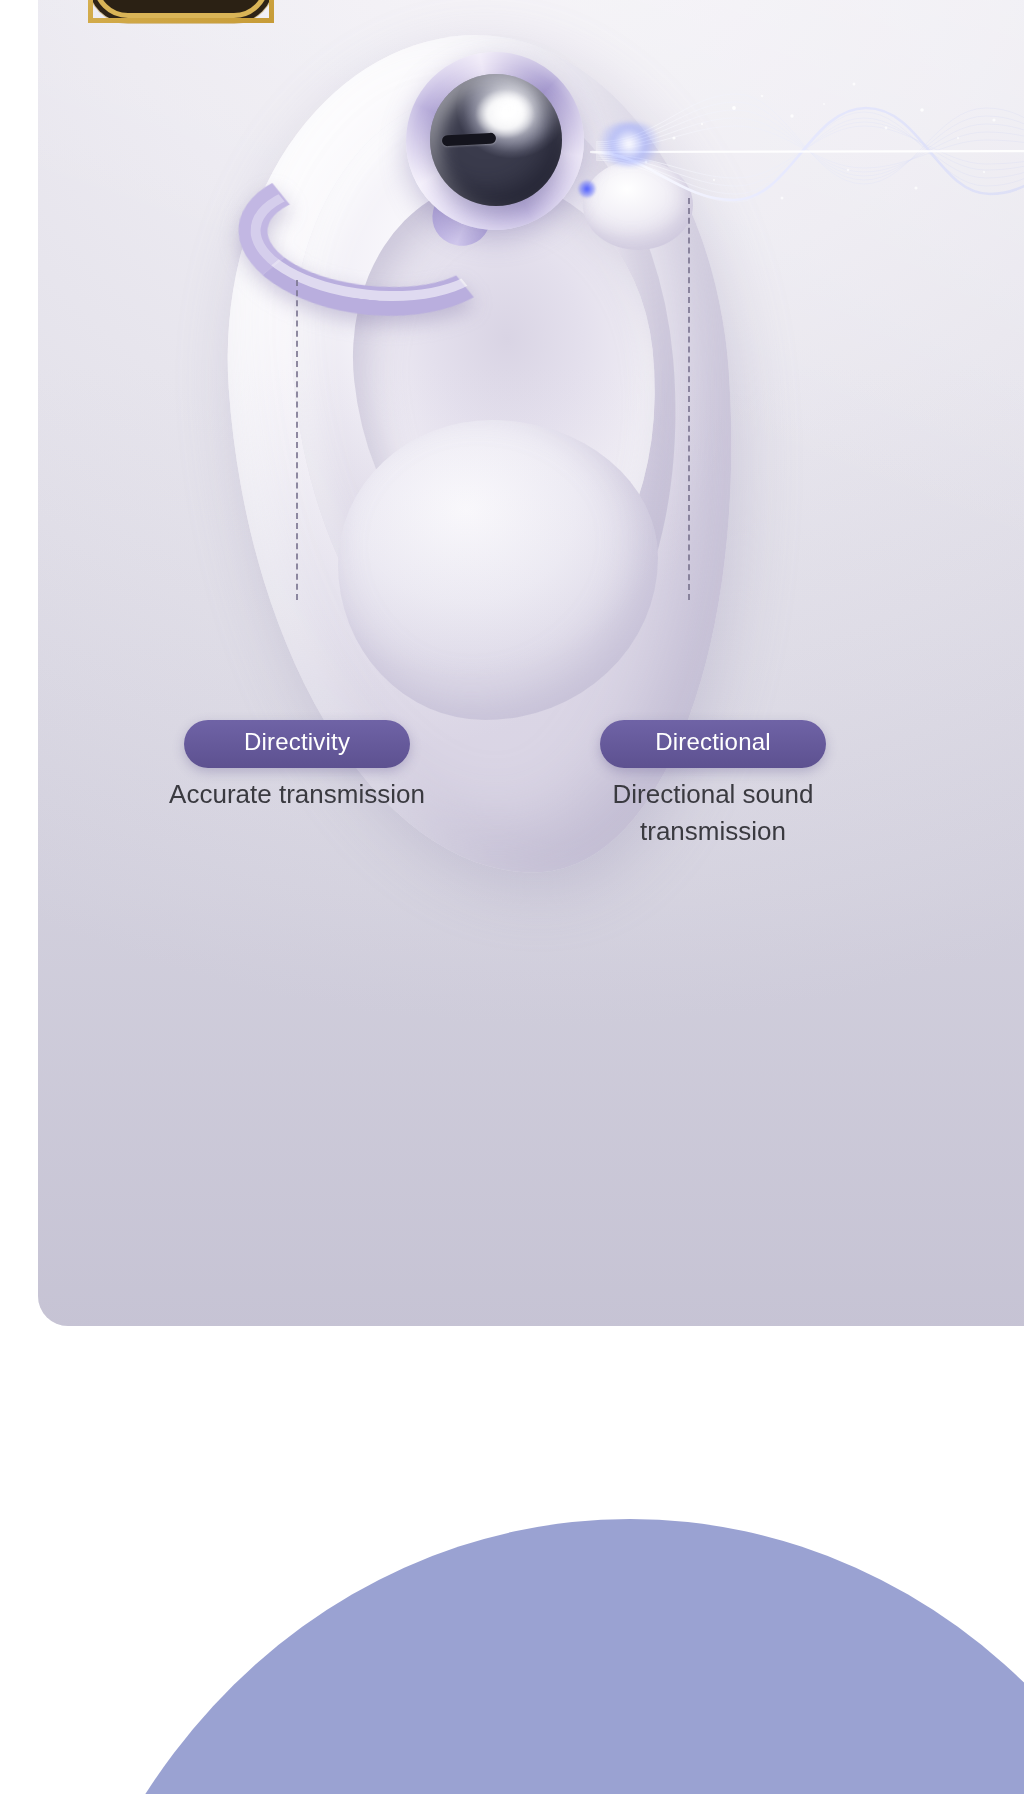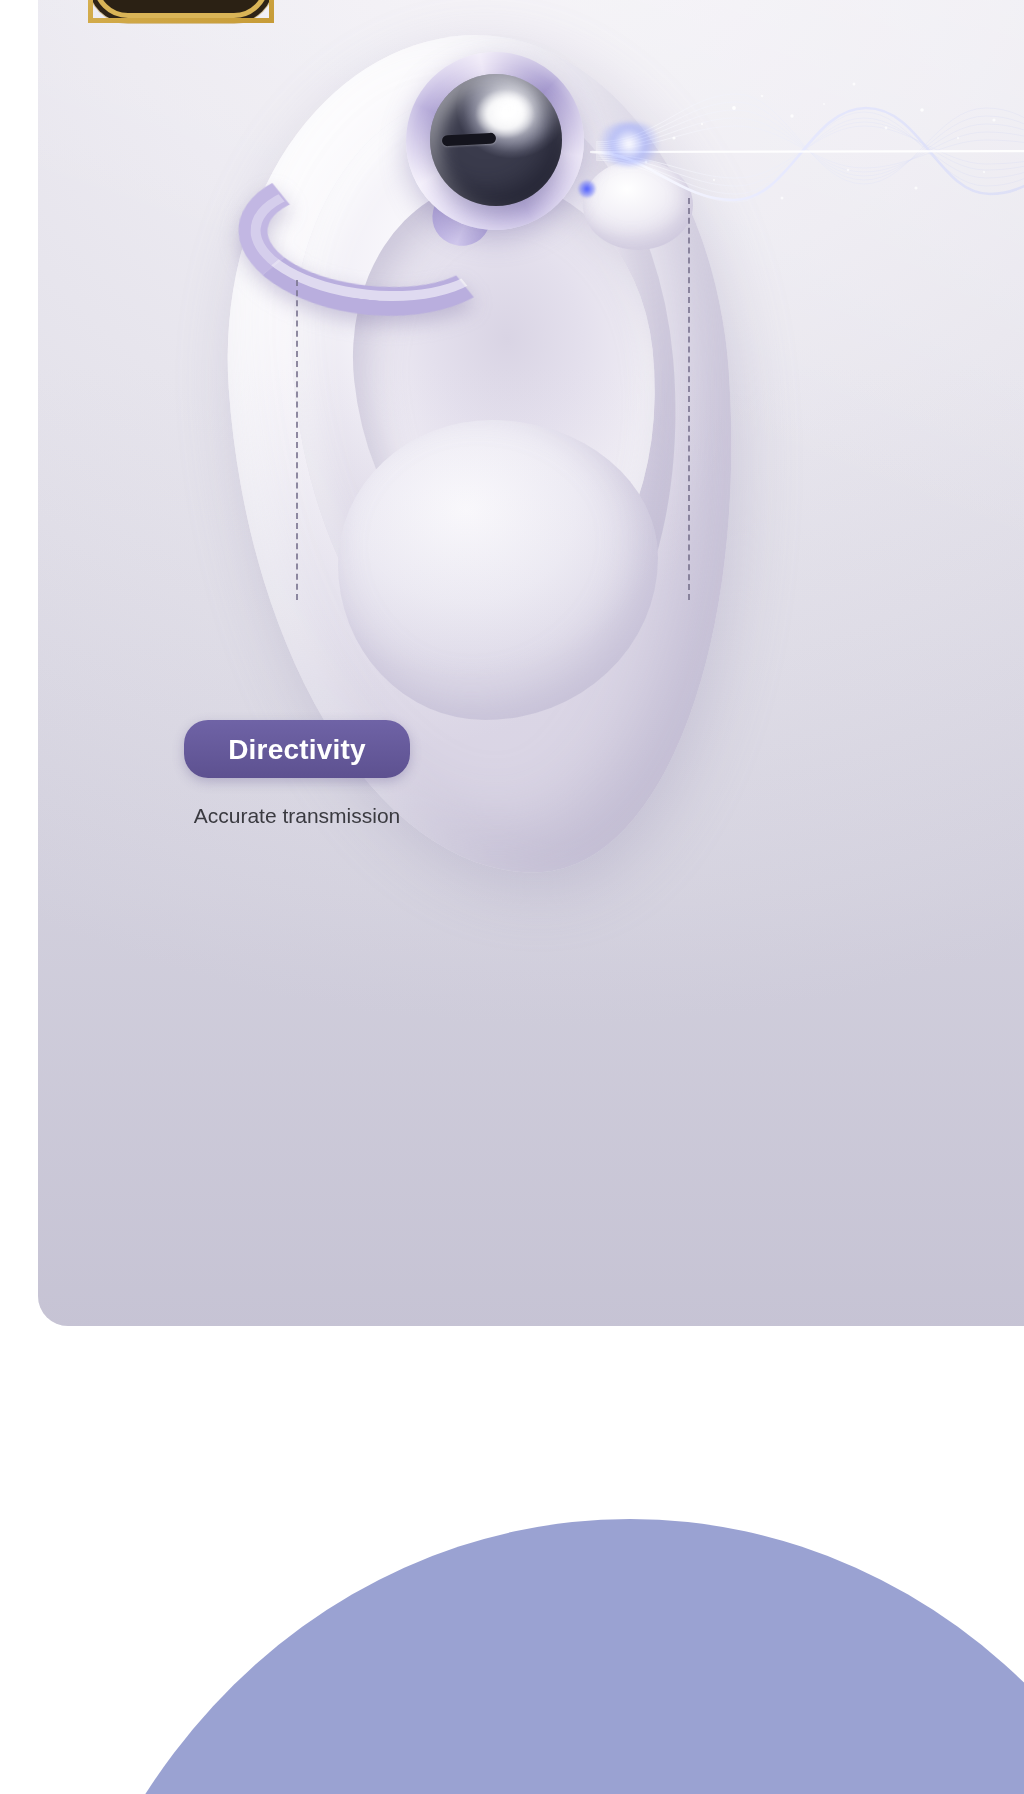--- a/index.html
+++ b/index.html
@@ -233,33 +233,33 @@
   .leader-right { left:650px; top:538px;  height:402px; }
 
   
   .callout { position:absolute; text-align:center; }
   .callout-left  { left:54px;  top:1060px; width:410px; }
   .callout-right { left:470px; top:1060px; width:410px; }
 
   .pill {
     display:inline-block;
     min-width:226px;
-    padding:14px 30px 12px;
+    padding:8px 30px 12px;
     border-radius:24px;
     background:linear-gradient(180deg,#6f63a6 0%, #65599a 55%, #5d5190 100%);
     color:#ffffff;
-    font-size:28px;
-    font-weight:bold;
+    font-size:24px;
+    font-weight:normal;
     letter-spacing:0.2px;
     line-height:1.15;
     box-shadow:0 4px 12px rgba(90,80,140,0.30);
   }
   .caption {
-    margin-top:23px;
-    font-size:21px;
+    margin-top:8px;
+    font-size:26px;
     line-height:1.42;
     color:#3a3a40;
     font-weight:400;
   }
 </style>
 </head>
 <body>
 
 <div class="page">
 
@@ -347,17 +347,24 @@
     <div class="leader leader-left"></div>
     <div class="leader leader-right"></div>
 
     <div class="callout callout-left">
       <div class="pill">Directivity</div>
       <div class="caption">
         <div>Accurate transmission</div>
       </div>
     </div>
 
+    <div class="callout callout-right">
+      <div class="pill">Directional</div>
+      <div class="caption">
+        <div>Directional sound</div>
+        <div>transmission</div>
+      </div>
+    </div>
   </div>
 
   <div class="bottom-ellipse"></div>
 
 </div>
 
 </body></html>

